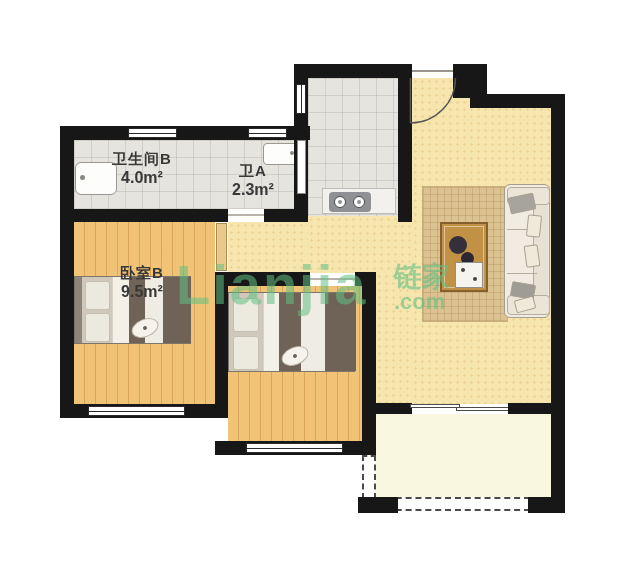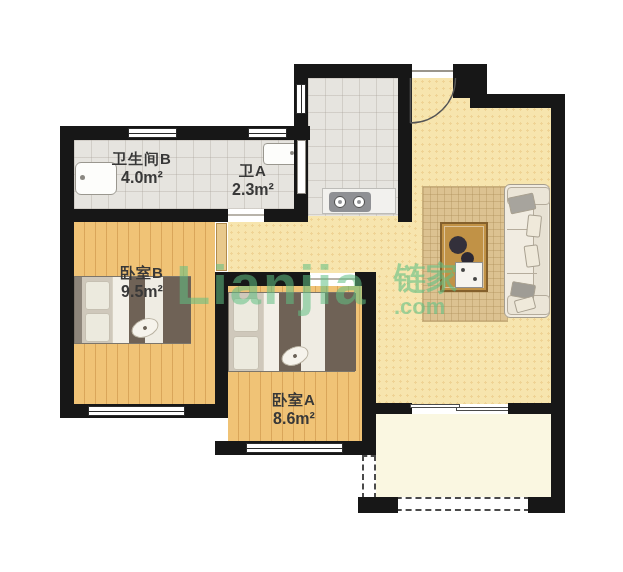--- a/index.html
+++ b/index.html
@@ -31,21 +31,21 @@
   .window-v .midv{position:absolute;top:0;left:50%;width:1px;height:100%;background:#2a2a2a;}
   .dashedband{position:absolute;background:#fff;border:2px dashed #4a4a4a;box-sizing:border-box;}
   .rail{position:absolute;background:#fff;border:1px solid #4a4a4a;box-sizing:border-box;}
   .threshold{position:absolute;background:#b8b3aa;}
   .label{position:absolute;transform:translateX(-50%);text-align:center;color:#383838;z-index:40;}
   .rname{font-size:15px;font-weight:600;letter-spacing:1px;line-height:1.2;}
   .rarea{font-size:16px;font-weight:600;line-height:1.2;}
   .wm{position:absolute;z-index:50;pointer-events:none;white-space:nowrap;}
   #wm-brand{left:176px;top:252px;font-size:56px;font-weight:bold;letter-spacing:2px;color:rgba(96,192,132,0.55);}
   #wm-right{left:394px;top:262px;text-align:left;color:rgba(96,192,132,0.6);font-weight:bold;}
-  #wm-cn{font-size:32px;line-height:1.05;}
+  #wm-cn{font-size:28px;line-height:1.05;}
   #wm-com{font-size:22px;line-height:1.0;}
   .furn{position:absolute;box-sizing:border-box;}
   
   .bed{background:#cfc8bb;border:1px solid #7c756a;}
   .bed .head{position:absolute;left:0;top:0;width:7px;height:100%;background:#8d857a;}
   .bed .pillow{position:absolute;background:#eceade;border:1px solid #c6c0b2;border-radius:3px;}
   .bed .sheet{position:absolute;top:0;height:100%;background:#f3f0e8;border-left:1px solid #d8d2c4;border-right:1px solid #d8d2c4;}
   .bed .blanket{position:absolute;top:0;height:100%;background:#6f6256;}
   .bed .bstripe{position:absolute;top:0;height:100%;background:#efece3;}
   .bed .cushion{position:absolute;background:#f6f3ec;border:1px solid #b9b2a2;border-radius:50%;}
@@ -235,24 +235,20 @@
     <div class="rarea">4.0m²</div>
   </div>
   <div class="label" style="left:253px;top:162px;">
     <div class="rname">卫A</div>
     <div class="rarea">2.3m²</div>
   </div>
   <div class="label" style="left:142px;top:232px;margin-top:32px;">
     <div class="rname">卧室B</div>
     <div class="rarea">9.5m²</div>
   </div>
-  <div class="label" style="left:294px;top:391px;">
-    <div class="rname">卧室A</div>
-    <div class="rarea">8.6m²</div>
-  </div>
 
   <div class="wm" id="wm-brand">Lianjia</div>
   <div class="wm" id="wm-right">
     <div id="wm-cn">链家</div>
     <div id="wm-com">.com</div>
   </div>
 
 </div>
 
 </body></html>

